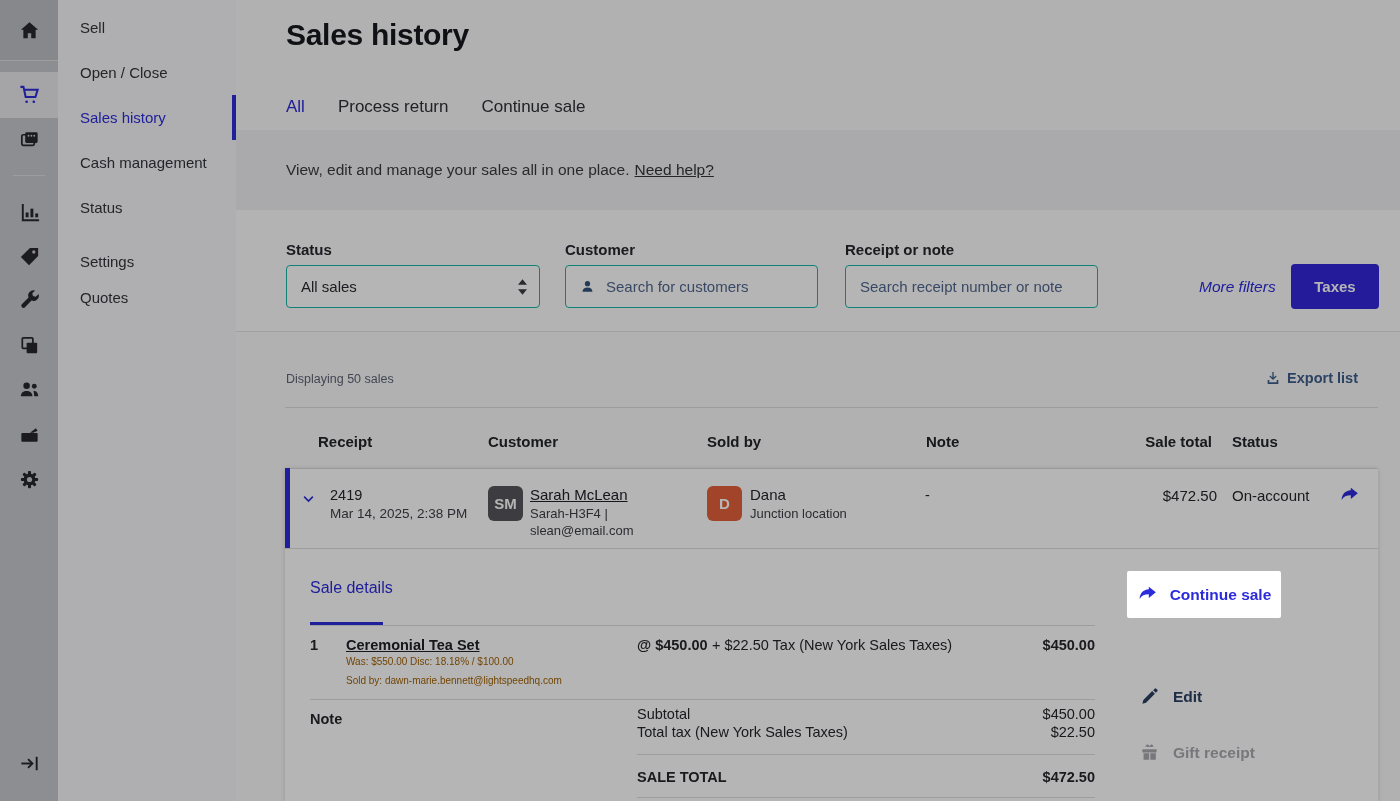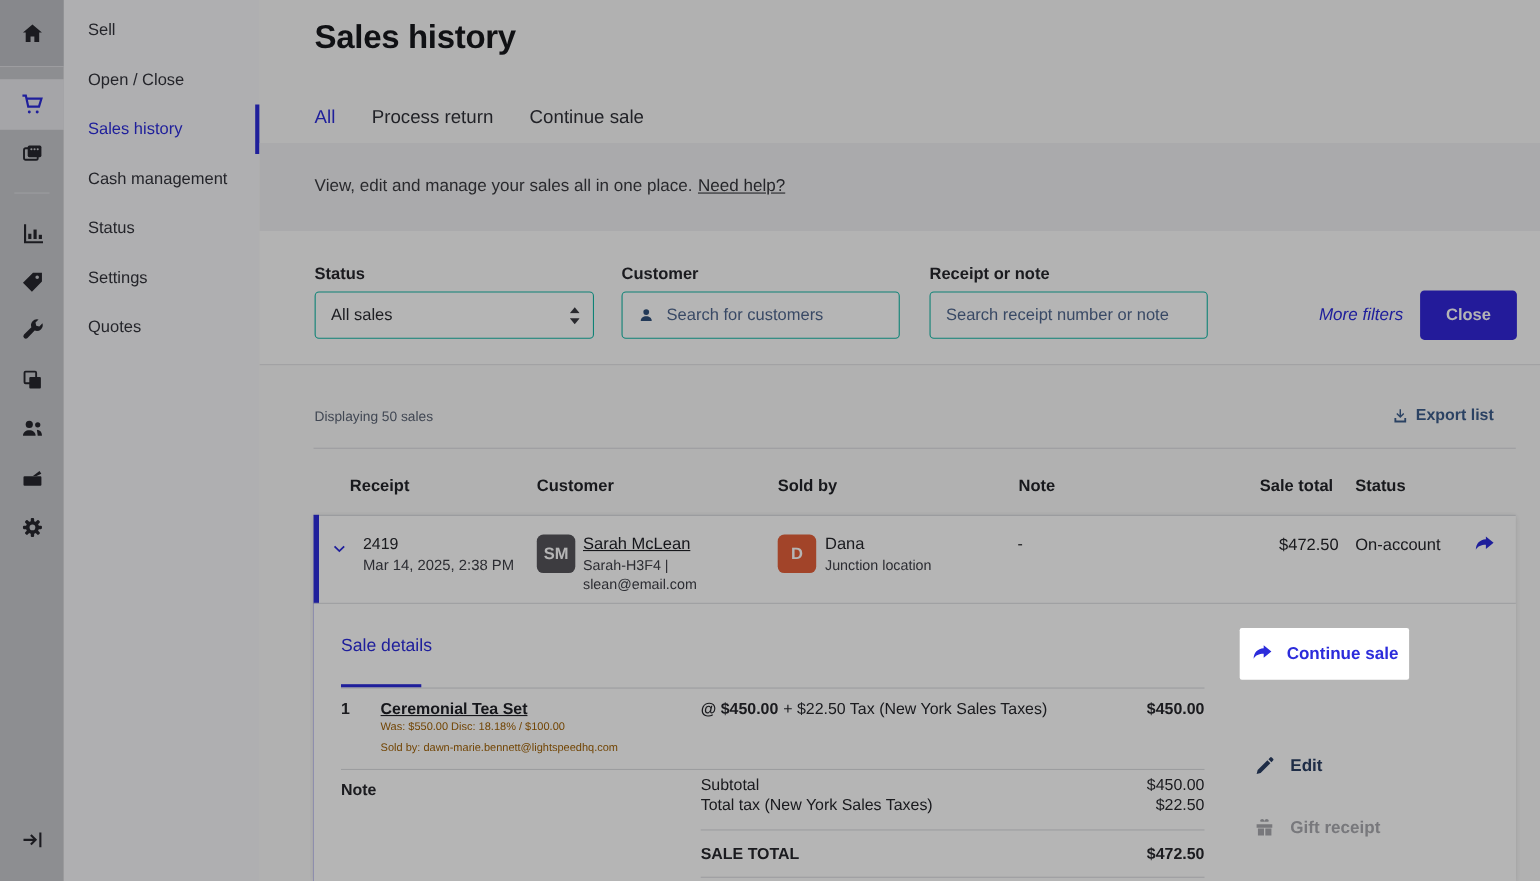--- a/index.html
+++ b/index.html
@@ -170,21 +170,21 @@
     <div class="side-item active" style="top:95px;">
         <span>Sales history</span>
         <span class="side-indicator"></span>
       </div>
     <div class="side-item" style="top:140px;">
         <span>Cash management</span>
       </div>
     <div class="side-item" style="top:185px;">
         <span>Status</span>
       </div>
-    <div class="side-item" style="top:230px;">
+    <div class="side-item" style="top:239px;">
         <span>Settings</span>
       </div>
     <div class="side-item" style="top:275px;">
         <span>Quotes</span>
       </div>
   </nav>
 
   <main id="main" class="abs">
     <h1 id="page-title" class="abs">Sales history</h1>
 
@@ -221,21 +221,21 @@
           </svg>
         <input class="filter-input" placeholder="Search for customers" style="">
       </div>
 
       <div class="filter-label" style="left:609px;">Receipt or note</div>
       <div class="filter-box" style="left:609px; width:253px; padding:0 12px 0 14px;">
         <input class="filter-input" placeholder="Search receipt number or note" style="">
       </div>
 
       <div id="more-filters">More filters</div>
-      <button id="search-btn">Close</button>
+      <button id="search-btn">Taxes</button>
     </section>
 
     <div id="displaying" class="abs">Displaying 50 sales</div>
     <div id="export" class="abs">
       <svg width="16" height="16" viewBox="0 0 24 24" fill="currentColor">
           <path d="M11 3h2v8.2l3-3 1.4 1.4L12 15l-5.4-5.4L8 8.2l3 3z"></path>
           <path d="M4 15h2.5v3.5h11V15H20v6H4z"></path>
         </svg>
       <span>Export list</span>
     </div>

